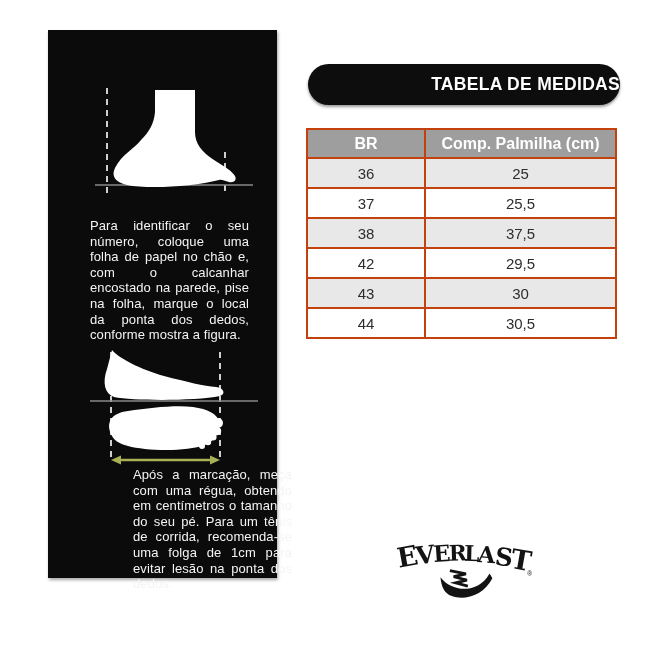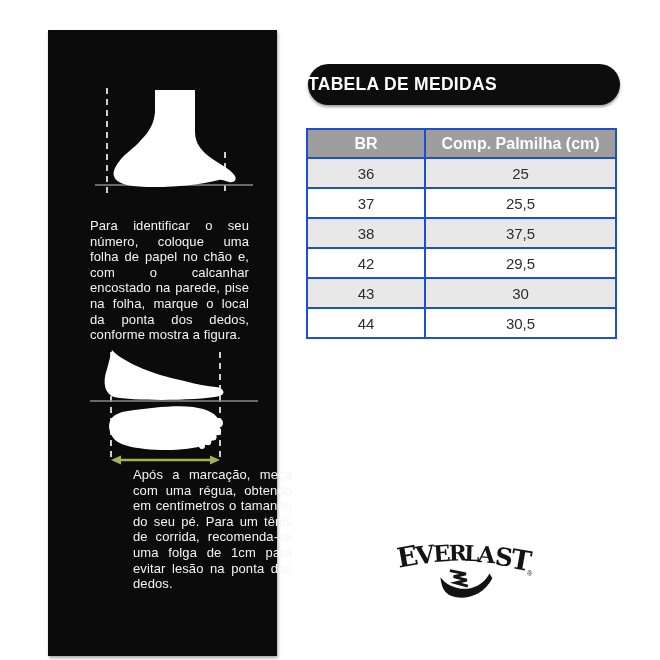--- a/index.html
+++ b/index.html
@@ -2,49 +2,49 @@
 <html><head>
 <meta charset="utf-8">
 <style>
   html,body{margin:0;padding:0;background:#fff;}
   #canvas{
     position:relative;width:660px;height:660px;background:#ffffff;
     font-family:"Liberation Sans",sans-serif;overflow:hidden;
   }
   
   .panel{
-    position:absolute;left:48px;top:30px;width:229px;height:626px;
+    position:absolute;left:48px;top:30px;width:229px;height:548px;
     background:#0b0b0b;color:#ffffff;
     box-shadow:1px 2px 3px rgba(0,0,0,.35);
   }
   .fig1{position:absolute;left:47px;top:58px;}
   .fig2{position:absolute;left:42px;top:314px;}
   .instruction{
     position:absolute;left:42px;width:159px;
     font-size:13px;line-height:15.6px;text-align:justify;
     color:#f4f4f4;letter-spacing:.1px;
   }
   .instruction-top{top:175px;}
   .instruction-bottom{top:424px;margin-left:43px;}
   
   .title-pill{
     position:absolute;left:308px;top:64px;width:312px;height:41px;
     background:#0d0d0d;border-radius:21px;
-    display:flex;align-items:center;justify-content:flex-start;
+    display:flex;align-items:center;justify-content:flex-end;
     color:#ffffff;font-weight:bold;font-size:17.5px;letter-spacing:.3px;
     box-shadow:0 2px 3px rgba(0,0,0,.4);
   }
   
   .size-table{
     position:absolute;left:306px;top:128px;width:311px;
     border-collapse:collapse;table-layout:fixed;
     font-size:15px;color:#2d2d2d;
   }
   .size-table th,.size-table td{
-    border:2px solid #1d4ed8;text-align:center;padding:0;height:28px;
+    border:2px solid #c2410c;text-align:center;padding:0;height:28px;
   }
   .size-table th{
     background:#9e9e9e;color:#ffffff;font-size:16px;font-weight:bold;height:27px;
   }
   .size-table col.c-br{width:118px;}
   .size-table tbody tr:nth-child(odd){background:#e8e8e8;}
   .size-table tbody tr:nth-child(even){background:#ffffff;}
   
   .brand-logo{position:absolute;left:397px;top:520px;}
   .wordmark-letter{

